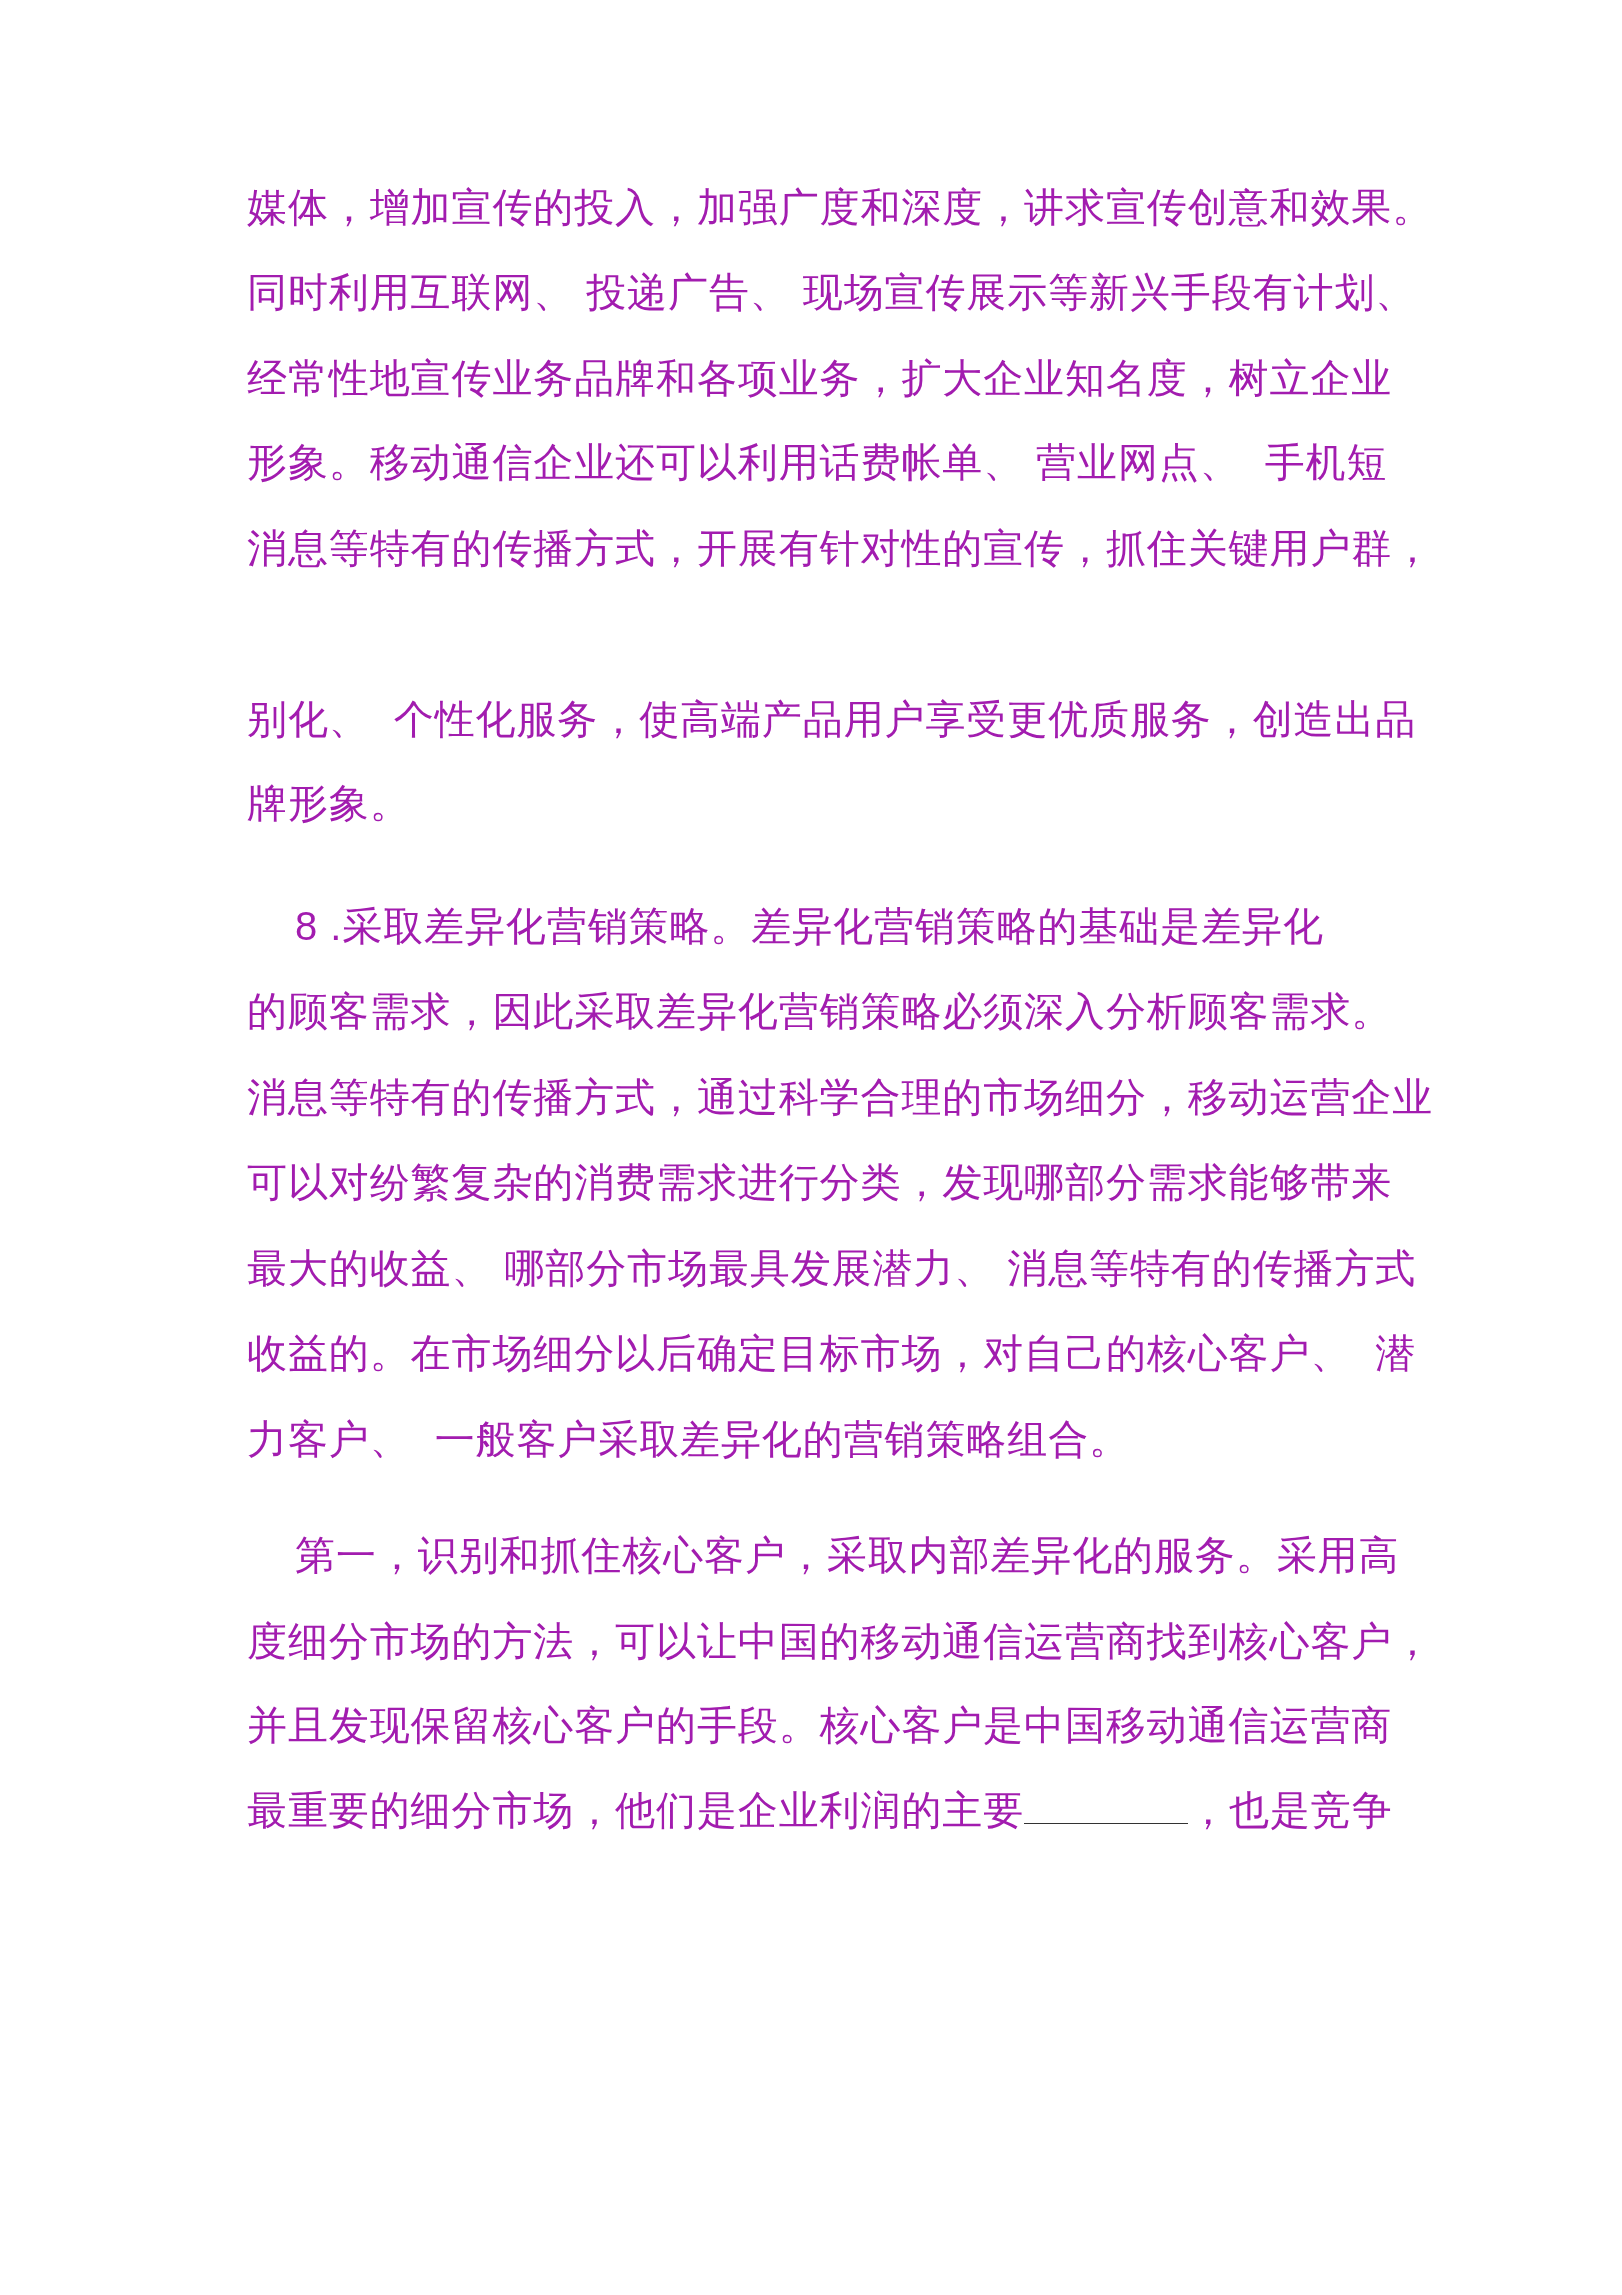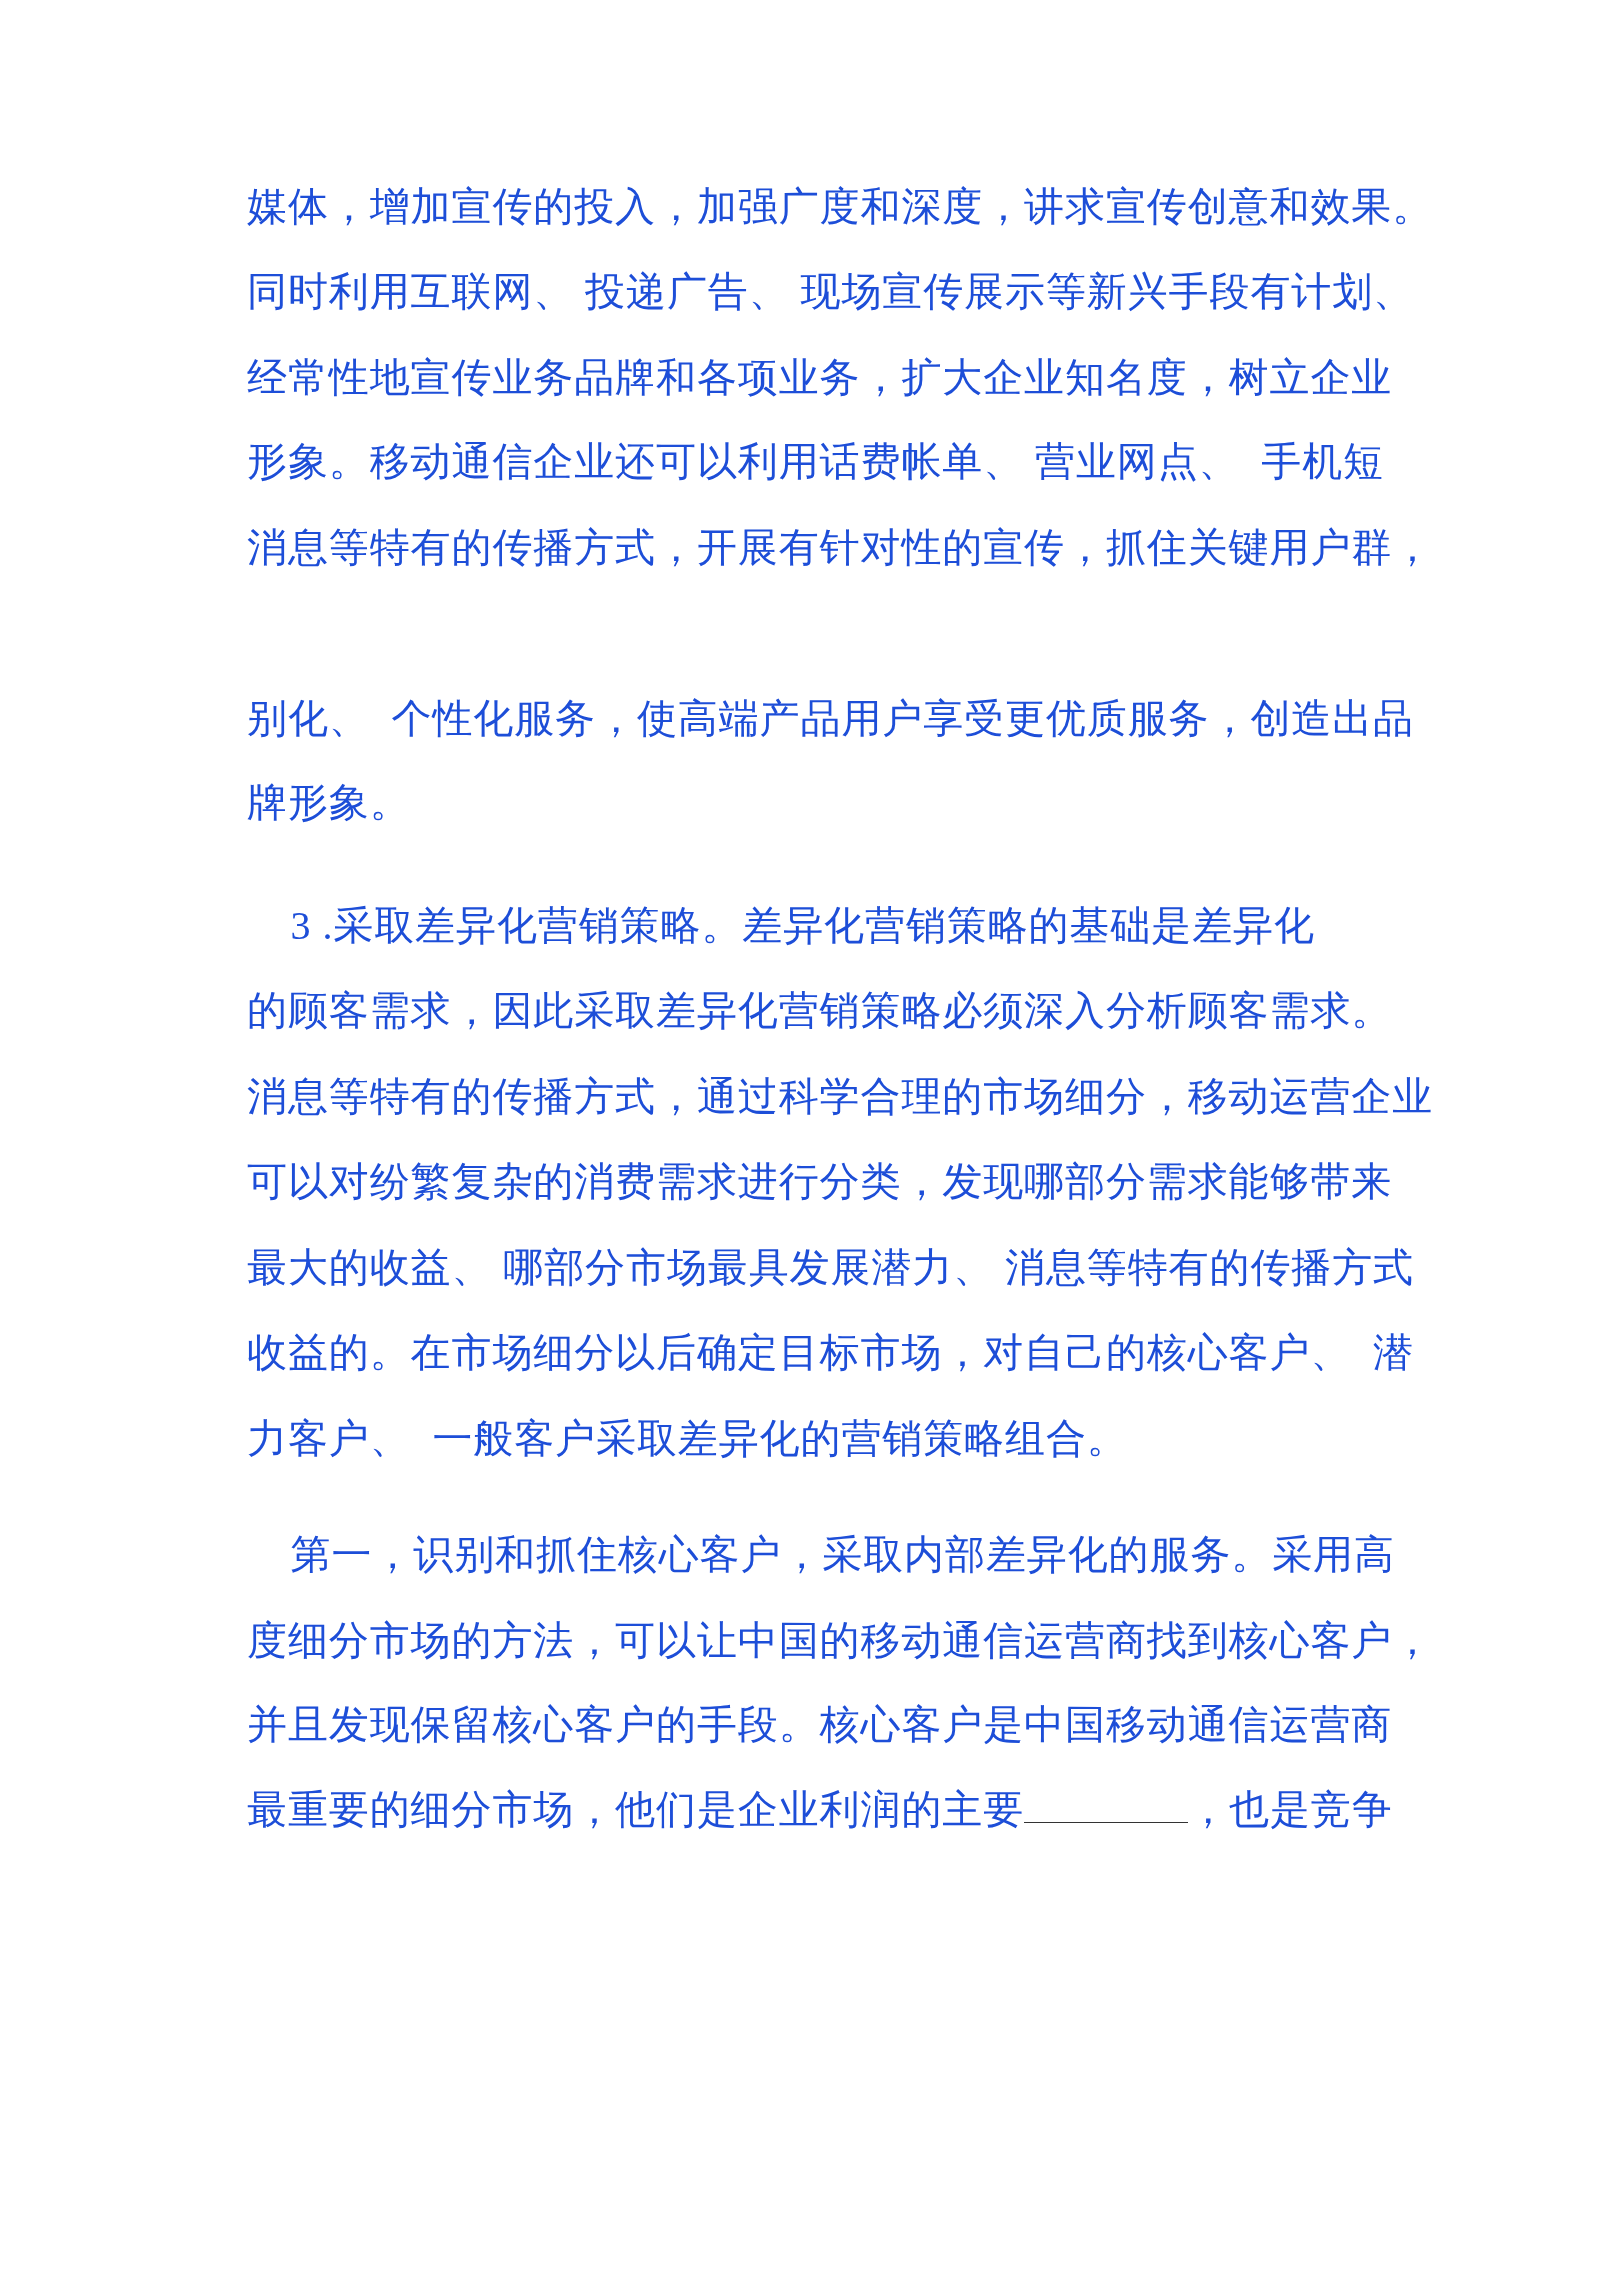--- a/index.html
+++ b/index.html
@@ -3,23 +3,23 @@
 <meta charset="utf-8">
 <style>
   html, body { margin: 0; padding: 0; background: #ffffff; }
   body { width: 1623px; height: 2295px; position: relative; overflow: hidden; }
   .page { position: absolute; left: 0; top: 0; width: 1623px; height: 2295px; background: #ffffff; }
   .line {
     position: absolute;
     left: 247px;
     height: 52px;
     line-height: 52px;
-    font-family: Liberation Serif, serif;
+    font-family: Liberation Sans, sans-serif;
     font-size: 40px;
-    color: #1d4ed8;
+    color: #a21caf;
     white-space: pre;
     letter-spacing: 0.9px;
   }
   .blank {
     display: inline-block;
     width: 164px;
     height: 38px;
     border-bottom: 1.7px solid #333333;
     vertical-align: baseline;
   }
@@ -30,21 +30,21 @@
 <div class="page">
 
   <div class="line" style="top:181px">媒体，增加宣传的投入，加强广度和深度，讲求宣传创意和效果。</div>
   <div class="line" style="top:266px">同时利用互联网、 投递广告、 现场宣传展示等新兴手段有计划、</div>
   <div class="line" style="top:352px">经常性地宣传业务品牌和各项业务，扩大企业知名度，树立企业</div>
   <div class="line" style="top:436px">形象。移动通信企业还可以利用话费帐单、 营业网点、  手机短</div>
   <div class="line" style="top:522px">消息等特有的传播方式，开展有针对性的宣传，抓住关键用户群，</div>
   <div class="line" style="top:693px">别化、  个性化服务，使高端产品用户享受更优质服务，创造出品</div>
   <div class="line" style="top:777px">牌形象。</div>
 
-  <div class="line" style="top:900px">    3 .采取差异化营销策略。差异化营销策略的基础是差异化</div>
+  <div class="line" style="top:900px">    8 .采取差异化营销策略。差异化营销策略的基础是差异化</div>
   <div class="line" style="top:985px">的顾客需求，因此采取差异化营销策略必须深入分析顾客需求。</div>
   <div class="line" style="top:1071px">消息等特有的传播方式，通过科学合理的市场细分，移动运营企业</div>
   <div class="line" style="top:1156px">可以对纷繁复杂的消费需求进行分类，发现哪部分需求能够带来</div>
   <div class="line" style="top:1242px">最大的收益、 哪部分市场最具发展潜力、 消息等特有的传播方式</div>
   <div class="line" style="top:1327px">收益的。在市场细分以后确定目标市场，对自己的核心客户、  潜</div>
   <div class="line" style="top:1413px">力客户、  一般客户采取差异化的营销策略组合。</div>
 
   <div class="line" style="top:1529px">    第一，识别和抓住核心客户，采取内部差异化的服务。采用高</div>
   <div class="line" style="top:1615px">度细分市场的方法，可以让中国的移动通信运营商找到核心客户，</div>
   <div class="line" style="top:1699px">并且发现保留核心客户的手段。核心客户是中国移动通信运营商</div>

